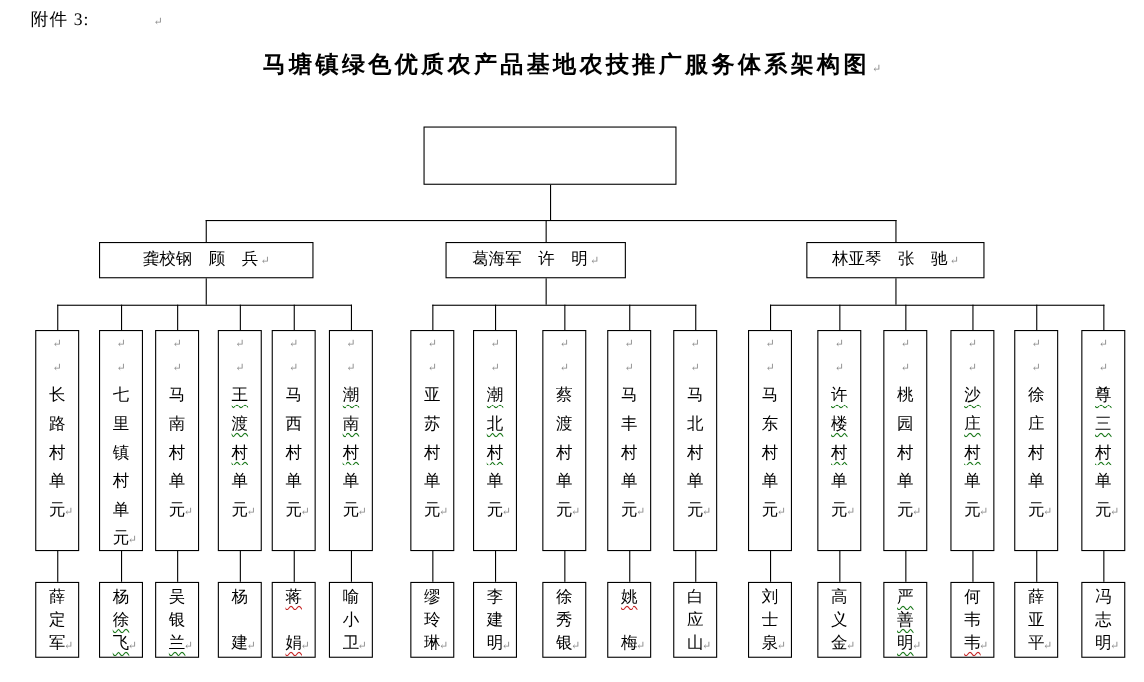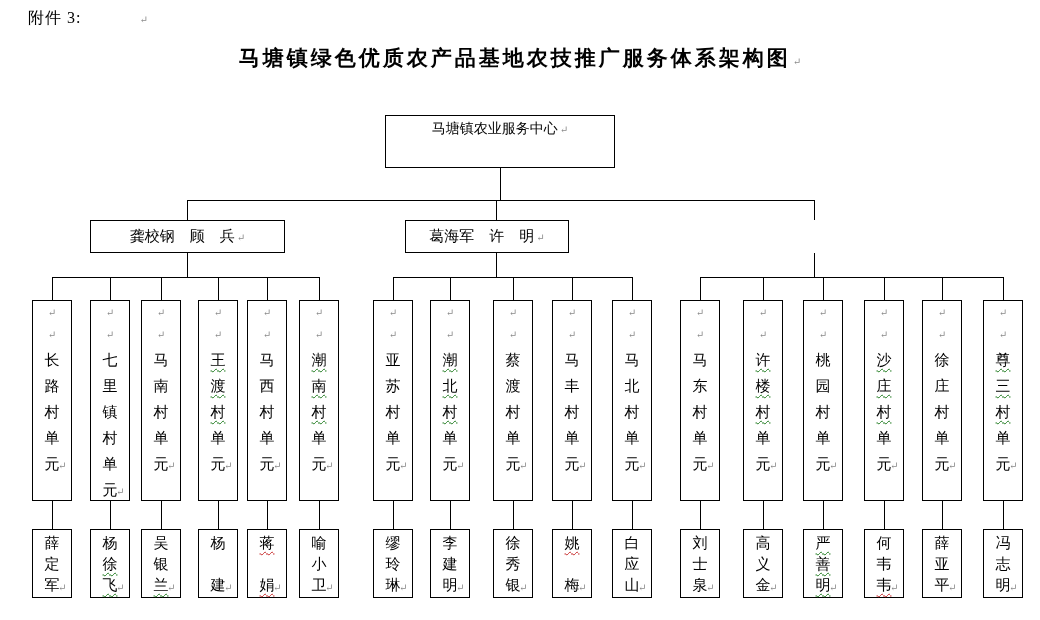--- a/index.html
+++ b/index.html
@@ -33,31 +33,31 @@
 </style>
 </head>
 <body>
 
 <div id="page">
 
   <div class="abs" id="attach"><span>附件 3:</span><span class="pil" style="margin-left:58px">↵</span></div>
   <div class="abs" id="titlebar"><span class="t">马塘镇绿色优质农产品基地农技推广服务体系架构图</span><span class="pil">↵</span></div>
 
   <div class="box" id="center">
-    <div class="cline"><span>马塘镇农业服务中心</span><span class="pil">↵</span></div>
   </div>
 
   <div class="ln" style="left:500px;top:168px;width:1px;height:32px"></div>
   <div class="ln" style="left:187px;top:200px;width:628px;height:1px"></div>
   <div class="ln" style="left:187px;top:200px;width:1px;height:20px"></div>
   <div class="ln" style="left:496px;top:200px;width:1px;height:20px"></div>
   <div class="ln" style="left:814px;top:200px;width:1px;height:20px"></div>
 
   <div class="box team" style="left:90px;top:220px;width:195px"><span>龚校钢　顾　兵</span><span class="pil">↵</span></div>
   <div class="box team" style="left:405px;top:220px;width:164px"><span>葛海军　许　明</span><span class="pil">↵</span></div>
+  <div class="box team" style="left:733px;top:220px;width:162px"><span>林亚琴　张　驰</span><span class="pil">↵</span></div>
 
   <div class="ln" style="left:187px;top:253px;width:1px;height:24px"></div>
   <div class="ln" style="left:52px;top:277px;width:268px;height:1px"></div>
   <div class="ln" style="left:52px;top:277px;width:1px;height:23px"></div>
   <div class="ln" style="left:110px;top:277px;width:1px;height:23px"></div>
   <div class="ln" style="left:161px;top:277px;width:1px;height:23px"></div>
   <div class="ln" style="left:218px;top:277px;width:1px;height:23px"></div>
   <div class="ln" style="left:267px;top:277px;width:1px;height:23px"></div>
   <div class="ln" style="left:319px;top:277px;width:1px;height:23px"></div>
 

